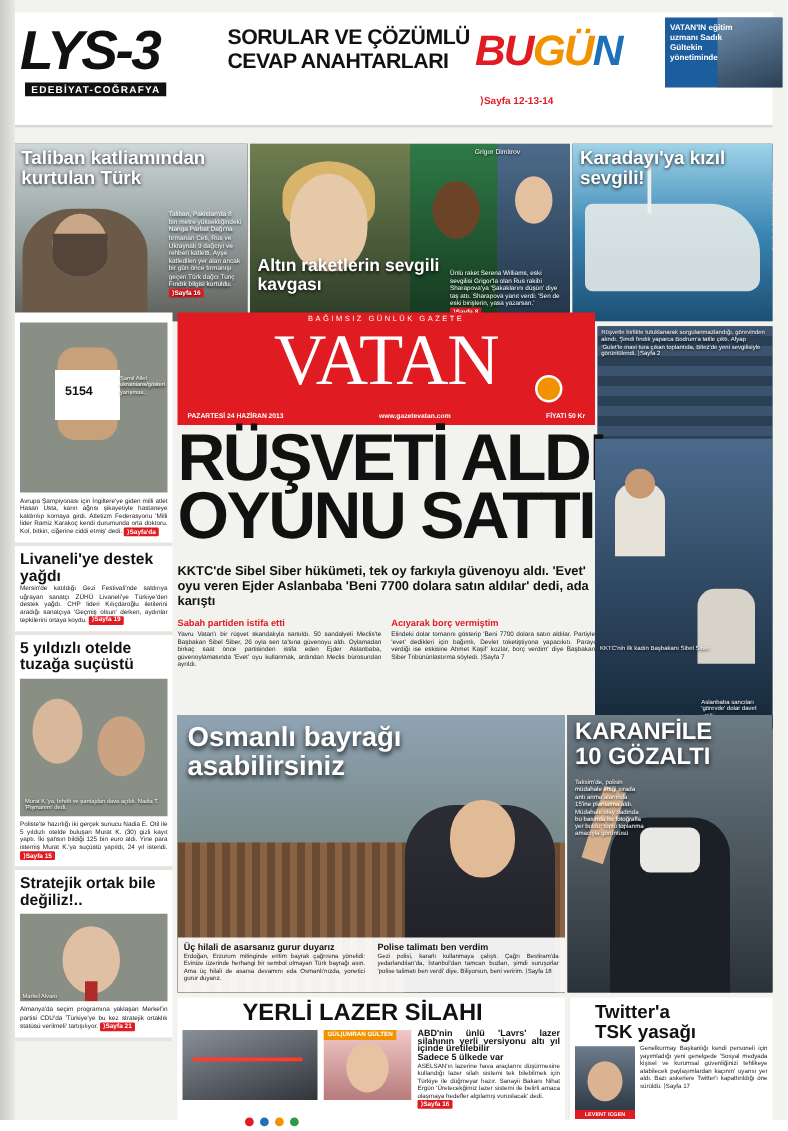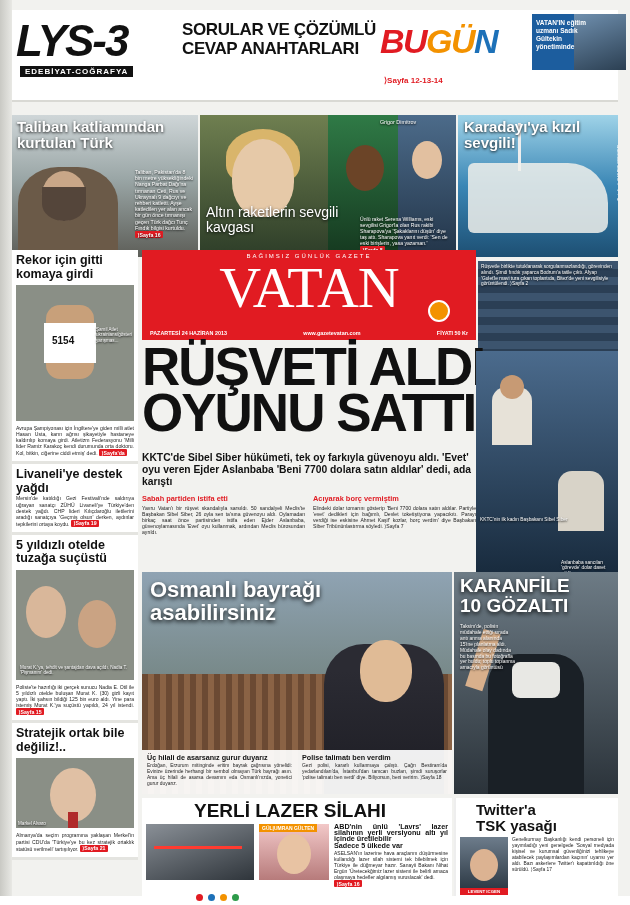--- a/index.html
+++ b/index.html
@@ -91,21 +91,21 @@
   .tennis .g1hair { position:absolute; left:26px; top:14px; width:74px; height:56px; border-radius:50% 50% 35% 35%;
      background:#d9b56b; }
   .tennis .g2 { position:absolute; left:128px; top:0; width:70px; height:142px;
      background:linear-gradient(180deg,#2f7a46,#15381f); }
   .tennis .g2face { position:absolute; left:18px; top:30px; width:38px; height:46px; border-radius:50%;
      background:#6b4427; }
   .tennis .g3 { position:absolute; left:198px; top:0; width:58px; height:142px;
      background:linear-gradient(180deg,#4c6b8a,#223448); }
   .tennis .g3face { position:absolute; left:14px; top:26px; width:30px; height:38px; border-radius:50%;
      background:#e2c0a0; }
-  .tennis-hd { position:absolute; left:6px; bottom:22px; width:150px; color:#fff; font-size:14px; font-weight:normal;
+  .tennis-hd { position:absolute; left:6px; bottom:22px; width:150px; color:#fff; font-size:14px; font-weight:bold;
      line-height:15px; text-shadow:0 1px 3px rgba(0,0,0,.9);}
   .tennis-lbl { position:absolute; left:178px; top:4px; color:#fff; font-size:5.4px; text-align:center; width:40px;
      text-shadow:0 1px 2px #000;}
   .tennis-txt { position:absolute; left:160px; bottom:4px; width:92px; color:#fff; font-size:5.1px; line-height:6px;
      text-shadow:0 1px 2px rgba(0,0,0,.9);}
   
   .karaday { left: 458px; top: 104px; width: 160px; height: 142px; background:#1b4d7a; }
   .karaday .sea { position:absolute; inset:0; background:linear-gradient(180deg,#9fd3e8 0%,#3a86b5 50%,#1d4f73 100%); }
   .karaday .boat { position:absolute; left:10px; top:48px; width:140px; height:70px; background:rgba(240,240,235,.85);
      border-radius:6px 40px 10px 6px; }
@@ -295,21 +295,20 @@
     <div class="sea"></div>
     <div class="mast"></div>
     <div class="boat"></div>
     <div class="karaday-hd">Karadayı'ya kızıl sevgili!</div>
     <div class="credit">Fotoğraf: SAMET ŞENYER</div>
   </div>
 
   <div class="lcol">
 
     <div class="lbox">
-      <h3>Rekor için gitti komaya girdi</h3>
       <div class="ph runner">
         <div class="body"></div>
         <div class="vest"></div>
         <div class="num">5154</div>
         <div class="badge">Şamil Atlet ukrainians/gösteri yarışmas...</div>
       </div>
       <p><span>Avrupa Şampiyonası için İngiltere'ye giden milli atlet Hasan Usta, karın ağrısı şikayetiyle hastaneye kaldırılıp komaya girdi. Atletizm Federasyonu 'Milli lider Ramiz Karakoç kendi durumunda orta doktoru. Kol, bitkin, ciğerine ciddi etmiş' dedi.</span> <span class="sayfa">⟩Sayfa'da</span></p>
     </div>
 
     <div class="lbox">

